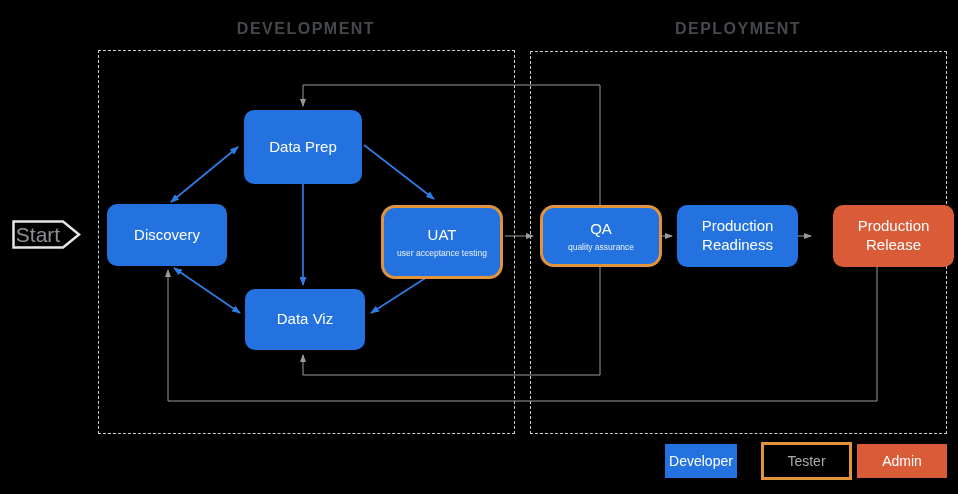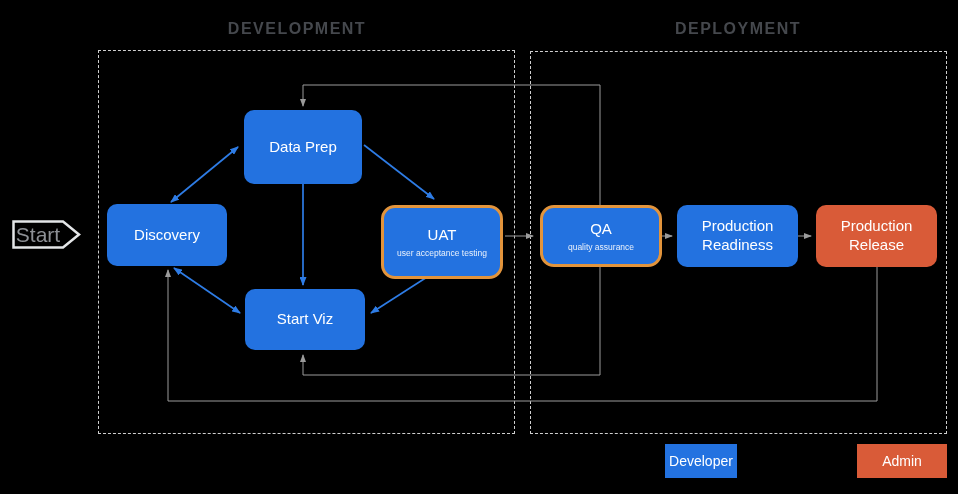--- a/index.html
+++ b/index.html
@@ -9,29 +9,29 @@
   }
   .lane{
     position:absolute;border:1px dashed #cfcfcf;background:transparent;
   }
   #lane-development{left:98px;top:50px;width:415px;height:382px;}
   #lane-deployment{left:530px;top:51px;width:415px;height:381px;}
   .lane-title{
     position:absolute;top:20px;height:20px;color:#45484d;font-weight:bold;
     font-size:16px;letter-spacing:1.5px;text-align:center;width:200px;
   }
-  #title-development{left:197px;}
+  #title-development{left:206px;}
   #title-deployment{left:638px;}
   .node{
     position:absolute;display:flex;flex-direction:column;align-items:center;justify-content:center;
     color:#fff;font-size:15px;text-align:center;line-height:1.25;border-radius:10px;
     box-sizing:border-box;
   }
   .node.blue{background:#2372e0;}
-  .node.red{background:#d95b38;}
+  .node.red{background:#d95b38;margin-left:17px;}
   .node.orange-border{border:3px solid #e2943c;border-radius:14px;background:#2372e0;}
   .node .sub{font-size:8.5px;margin-top:3px;color:#eaf1fb;}
   #node-discovery{left:107px;top:204px;width:120px;height:62px;}
   #node-data-prep{left:244px;top:110px;width:118px;height:74px;}
   #node-data-viz{left:245px;top:289px;width:120px;height:61px;}
   #node-uat{left:381px;top:205px;width:122px;height:74px;}
   #node-qa{left:540px;top:205px;width:122px;height:62px;}
   #node-prod-readiness{left:677px;top:205px;width:121px;height:62px;padding:0 14px;}
   #node-prod-release{left:816px;top:205px;width:121px;height:62px;padding:0 14px;}
   #start-shape{position:absolute;left:12px;top:220px;width:70px;height:29px;}
@@ -90,21 +90,21 @@
 
   <div class="node blue" id="node-discovery">
     <span>Discovery</span>
   </div>
 
   <div class="node blue" id="node-data-prep">
     <span>Data Prep</span>
   </div>
 
   <div class="node blue" id="node-data-viz">
-    <span>Start Viz</span>
+    <span>Data Viz</span>
   </div>
 
   <div class="node orange-border" id="node-uat">
     <span>UAT</span>
     <span class="sub">user acceptance testing</span>
   </div>
 
   <div class="node orange-border" id="node-qa">
     <span>QA</span>
     <span class="sub">quality assurance</span>
@@ -114,17 +114,20 @@
     <span>Production Readiness</span>
   </div>
 
   <div class="node red" id="node-prod-release">
     <span>Production Release</span>
   </div>
 
   <div class="legend-item" id="legend-developer">
     <span>Developer</span>
   </div>
+  <div class="legend-item" id="legend-tester">
+    <span>Tester</span>
+  </div>
   <div class="legend-item" id="legend-admin">
     <span>Admin</span>
   </div>
 
 </div>
 
 </body></html>

